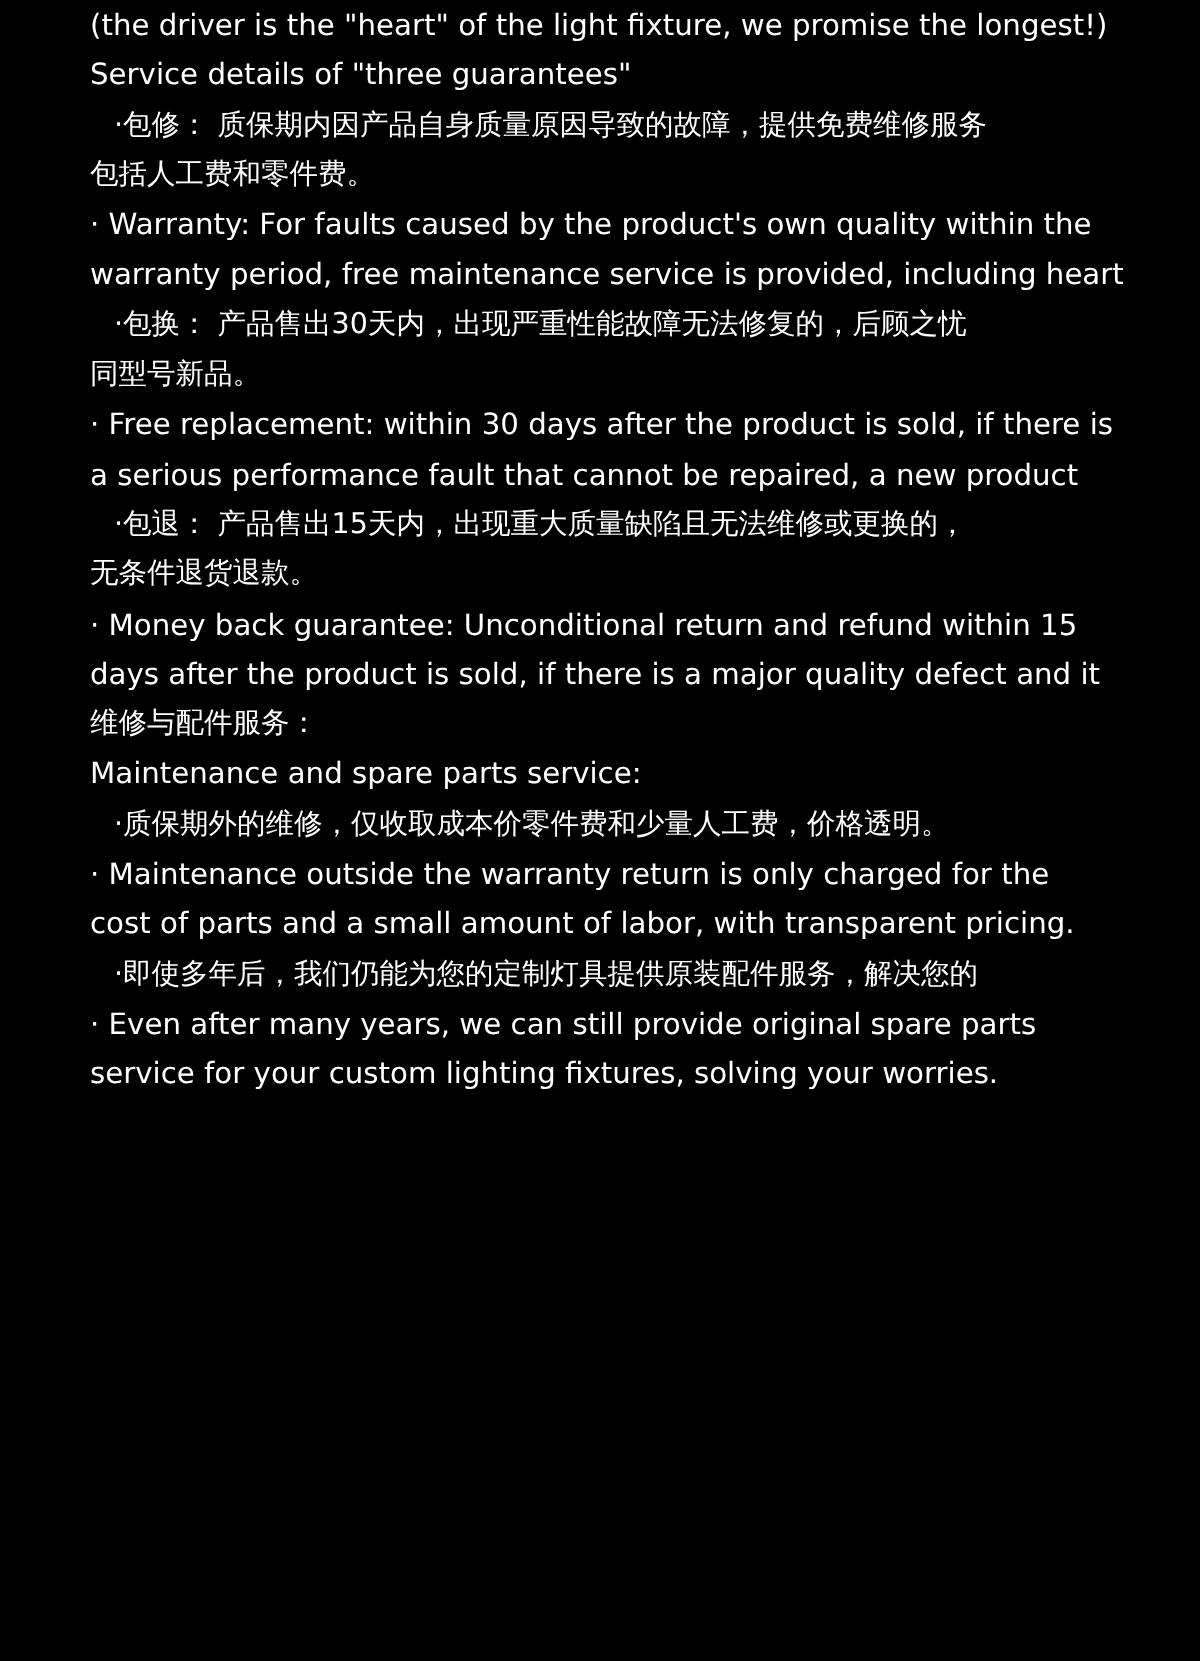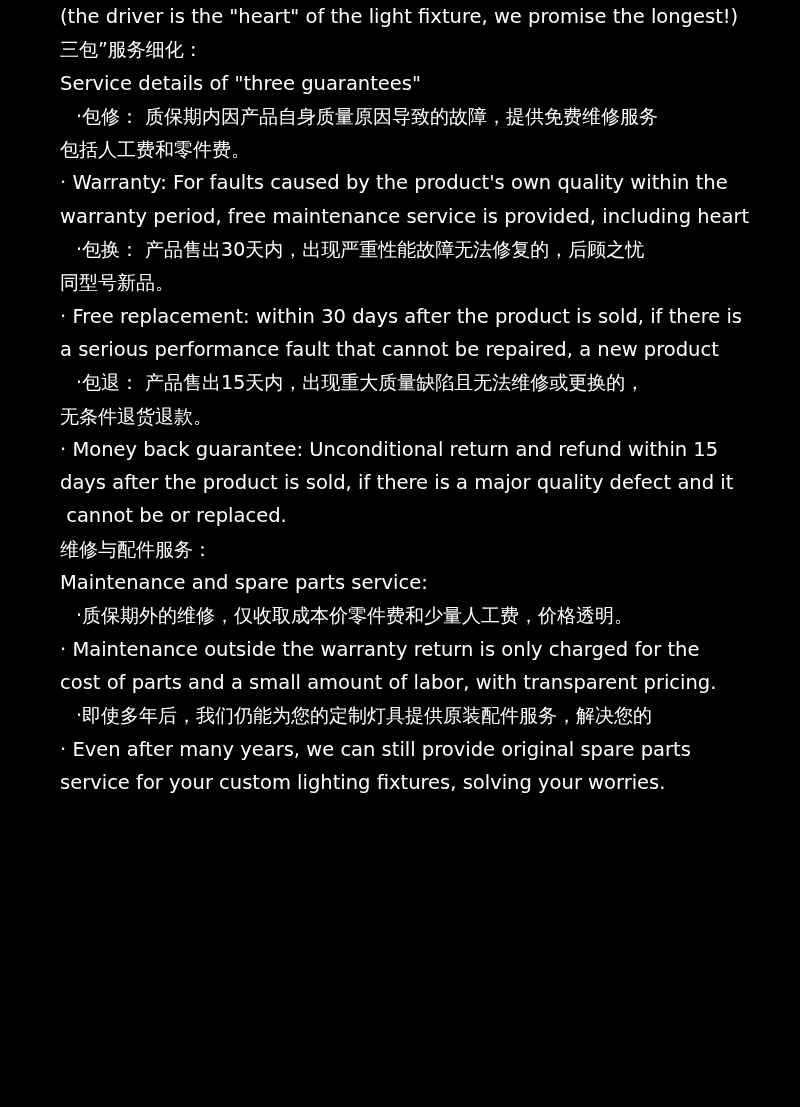--- a/index.html
+++ b/index.html
@@ -46,35 +46,33 @@
     height: 4px;
   }
 </style>
 </head>
 <body>
 
 <div id="page">
   <div class="spacer-top"></div>
   <div id="content">
       <div class="line">(the driver is the "heart" of the light fixture, we promise the longest!)</div>
-      <div class="line cn">三包”服务细化：</div>
       <div class="line">Service details of "three guarantees"</div>
       <div class="line cn indent">·包修： 质保期内因产品自身质量原因导致的故障，提供免费维修服务</div>
       <div class="line cn">包括人工费和零件费。</div>
       <div class="line">· Warranty: For faults caused by the product's own quality within the</div>
       <div class="line">warranty period, free maintenance service is provided, including heart</div>
       <div class="line cn indent">·包换： 产品售出30天内，出现严重性能故障无法修复的，后顾之忧</div>
       <div class="line cn">同型号新品。</div>
       <div class="line">· Free replacement: within 30 days after the product is sold, if there is</div>
       <div class="line">a serious performance fault that cannot be repaired, a new product</div>
       <div class="line cn indent">·包退： 产品售出15天内，出现重大质量缺陷且无法维修或更换的，</div>
       <div class="line cn">无条件退货退款。</div>
       <div class="line">· Money back guarantee: Unconditional return and refund within 15</div>
       <div class="line">days after the product is sold, if there is a major quality defect and it</div>
-      <div class="line"> cannot be or replaced.</div>
       <div class="line cn">维修与配件服务：</div>
       <div class="line">Maintenance and spare parts service:</div>
       <div class="line cn indent">·质保期外的维修，仅收取成本价零件费和少量人工费，价格透明。</div>
       <div class="line">· Maintenance outside the warranty return is only charged for the</div>
       <div class="line">cost of parts and a small amount of labor, with transparent pricing.</div>
       <div class="line cn indent">·即使多年后，我们仍能为您的定制灯具提供原装配件服务，解决您的</div>
       <div class="line">· Even after many years, we can still provide original spare parts</div>
       <div class="line">service for your custom lighting fixtures, solving your worries.</div>
     </div>
 </div>

